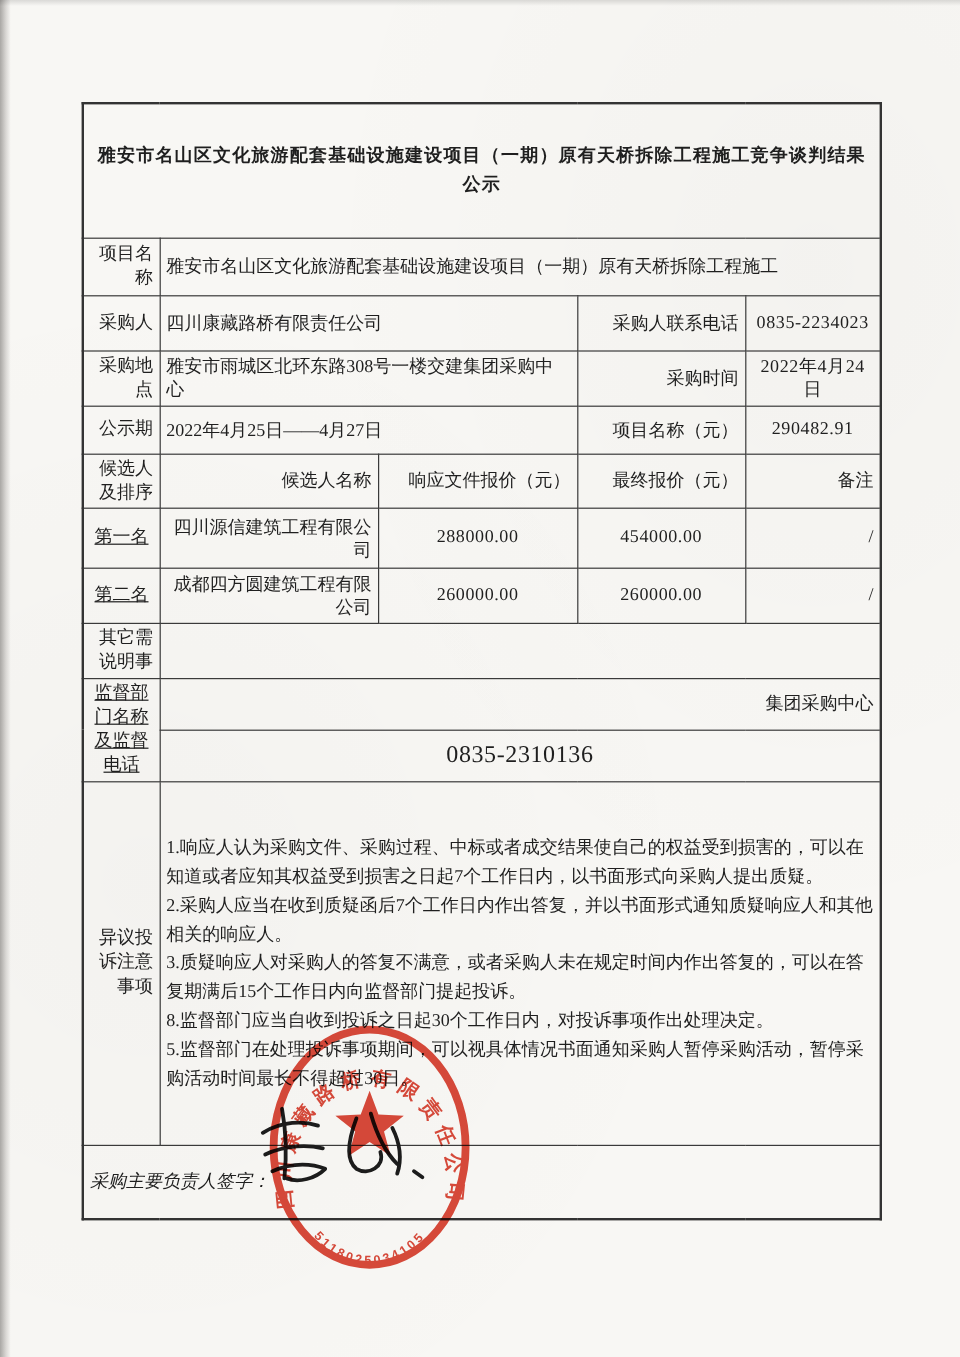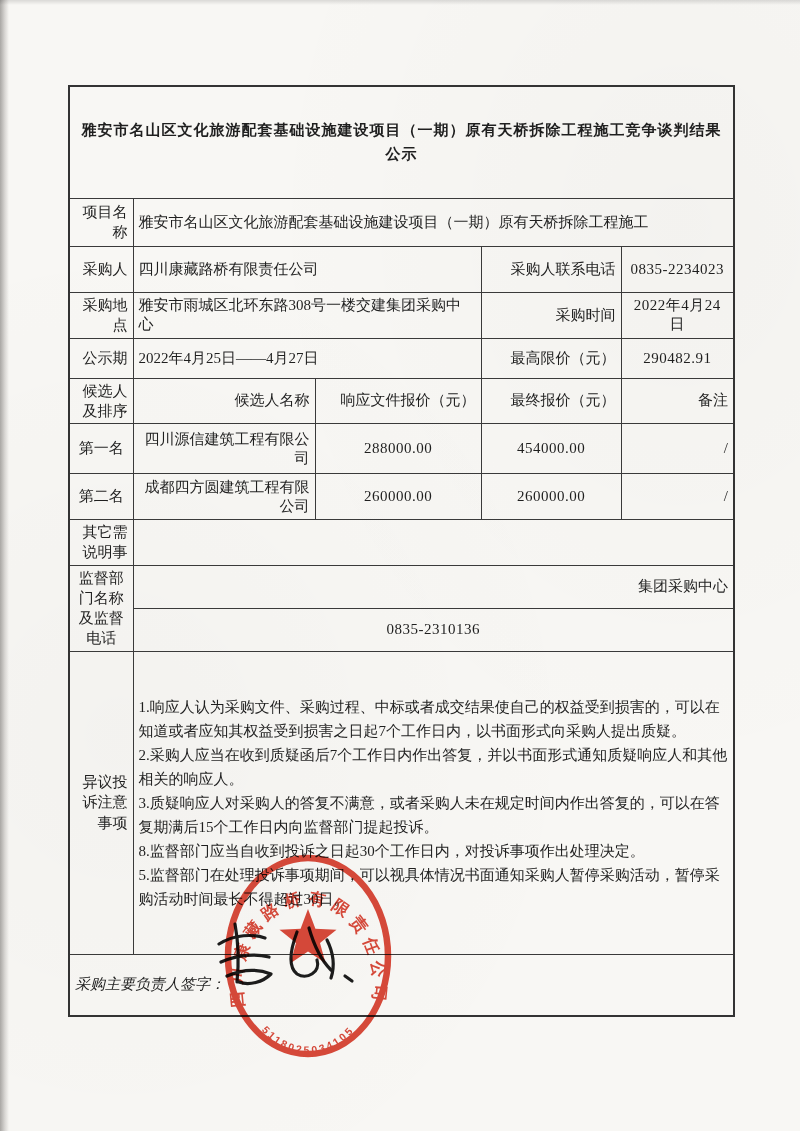--- a/index.html
+++ b/index.html
@@ -37,21 +37,21 @@
   td.title-cell{
     text-align:center;
     font-family:Liberation Sans, sans-serif;
     font-weight:bold;
     font-size:20px;
     letter-spacing:1px;
     line-height:1.6;
     padding:0 32px;
   }
   td.lbl{text-align:right;line-height:1.35;}
-  td.lbl-center{text-align:center;line-height:1.35;}
+  td.lbl-center{text-align:center;line-height:1.35;text-decoration:underline;}
   td.val{text-align:left;}
   td.c{text-align:right;}
   td.num{text-align:center;font-size:14px;letter-spacing:0.5px;}
   td.notice-text{
     font-size:14.5px;line-height:1.6;padding:10px 12px;
     text-align:left;vertical-align:middle;margin-left:32px;
   }
   .notice-line{margin:0;}
   td.sig-cell{font-size:15px;padding-left:6px;font-style:italic;}
   .seal{position:absolute;left:222px;top:852px;width:172px;height:208px;
@@ -94,21 +94,21 @@
   <tr style="height:46px">
     <td class="lbl">采购地点</td>
     <td colspan="2" class="val">雅安市雨城区北环东路308号一楼交建集团采购中心</td>
     <td class="c">采购时间</td>
     <td class="num">2022年4月24日</td>
   </tr>
 
   <tr style="height:40px">
     <td class="lbl">公示期</td>
     <td colspan="2" class="val">2022年4月25日——4月27日</td>
-    <td class="c">最高限价（元）</td>
+    <td class="c">项目名称（元）</td>
     <td class="num">290482.91</td>
   </tr>
 
   <tr style="height:43px">
     <td class="lbl">候选人及排序</td>
     <td class="c">候选人名称</td>
     <td class="c">响应文件报价（元）</td>
     <td class="c">最终报价（元）</td>
     <td class="c">备注</td>
   </tr>
@@ -132,21 +132,21 @@
   <tr style="height:37px">
     <td class="lbl">其它需说明事</td>
     <td colspan="4"></td>
   </tr>
 
   <tr style="height:40px">
     <td rowspan="2" class="lbl-center">监督部门名称及监督电话</td>
     <td colspan="4" class="c">集团采购中心</td>
   </tr>
   <tr style="height:40px">
-    <td colspan="4" class="num" style="font-size:15px">0835-2310136</td>
+    <td colspan="4" class="num" style="font-size:20px">0835-2310136</td>
   </tr>
 
   <tr style="height:303px">
     <td class="lbl">异议投诉注意事项</td>
     <td colspan="4" class="notice-text">
       <p class="notice-line">1.响应人认为采购文件、采购过程、中标或者成交结果使自己的权益受到损害的，可以在知道或者应知其权益受到损害之日起7个工作日内，以书面形式向采购人提出质疑。</p>
       <p class="notice-line">2.采购人应当在收到质疑函后7个工作日内作出答复，并以书面形式通知质疑响应人和其他相关的响应人。</p>
       <p class="notice-line">3.质疑响应人对采购人的答复不满意，或者采购人未在规定时间内作出答复的，可以在答复期满后15个工作日内向监督部门提起投诉。</p>
       <p class="notice-line">8.监督部门应当自收到投诉之日起30个工作日内，对投诉事项作出处理决定。</p>
       <p class="notice-line">5.监督部门在处理投诉事项期间，可以视具体情况书面通知采购人暂停采购活动，暂停采购活动时间最长不得超过30日。</p>

